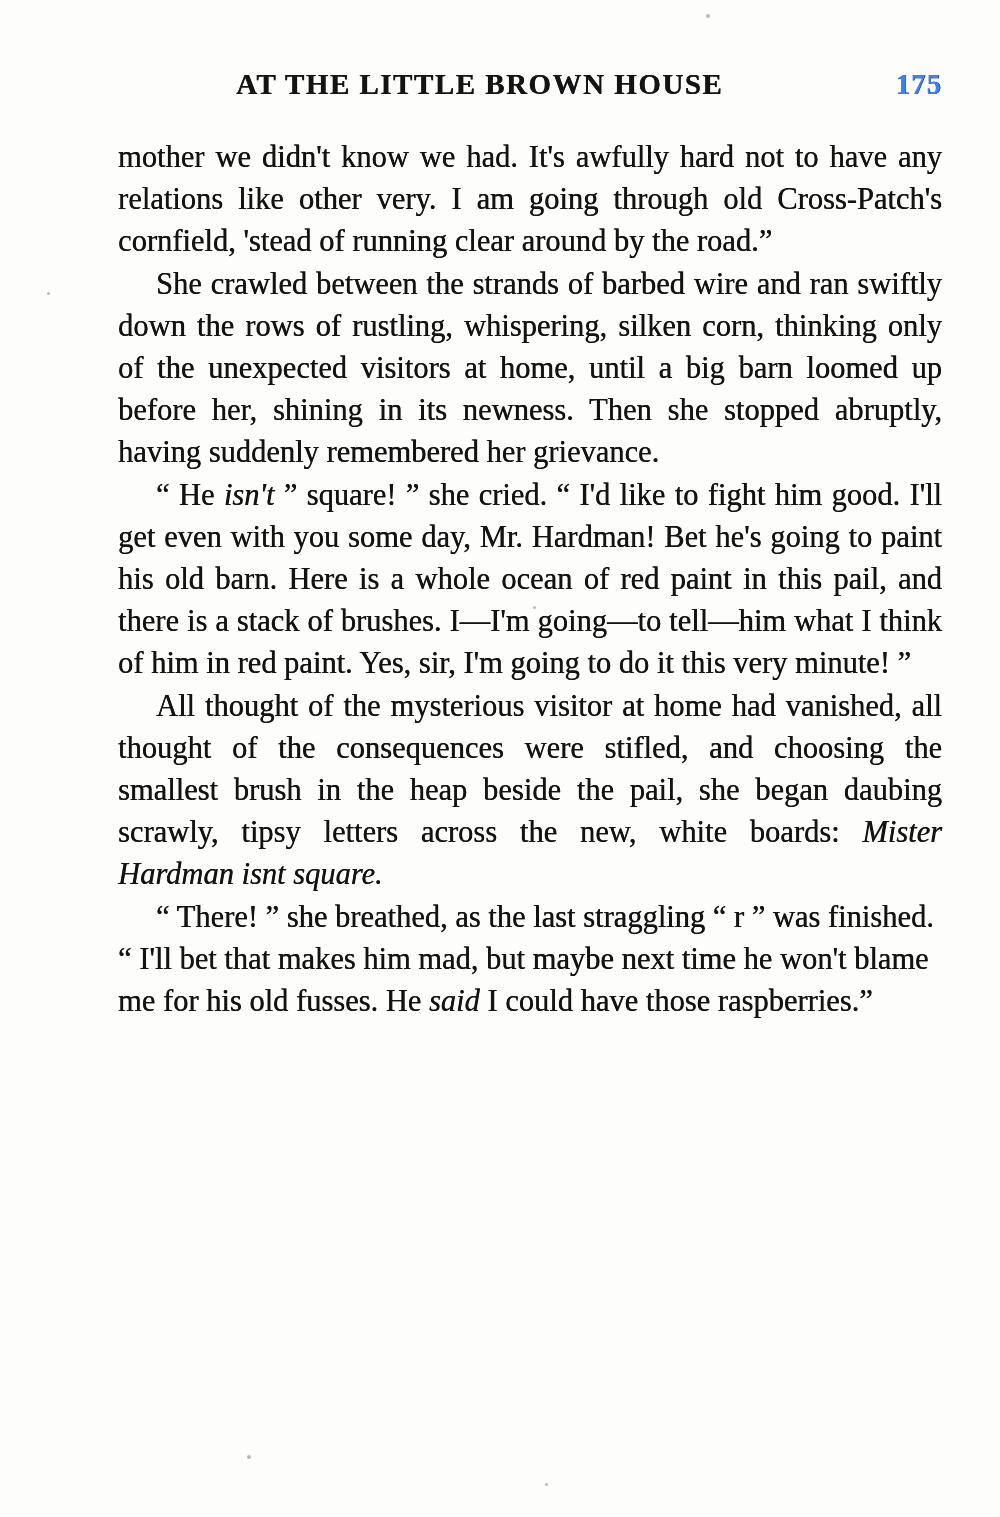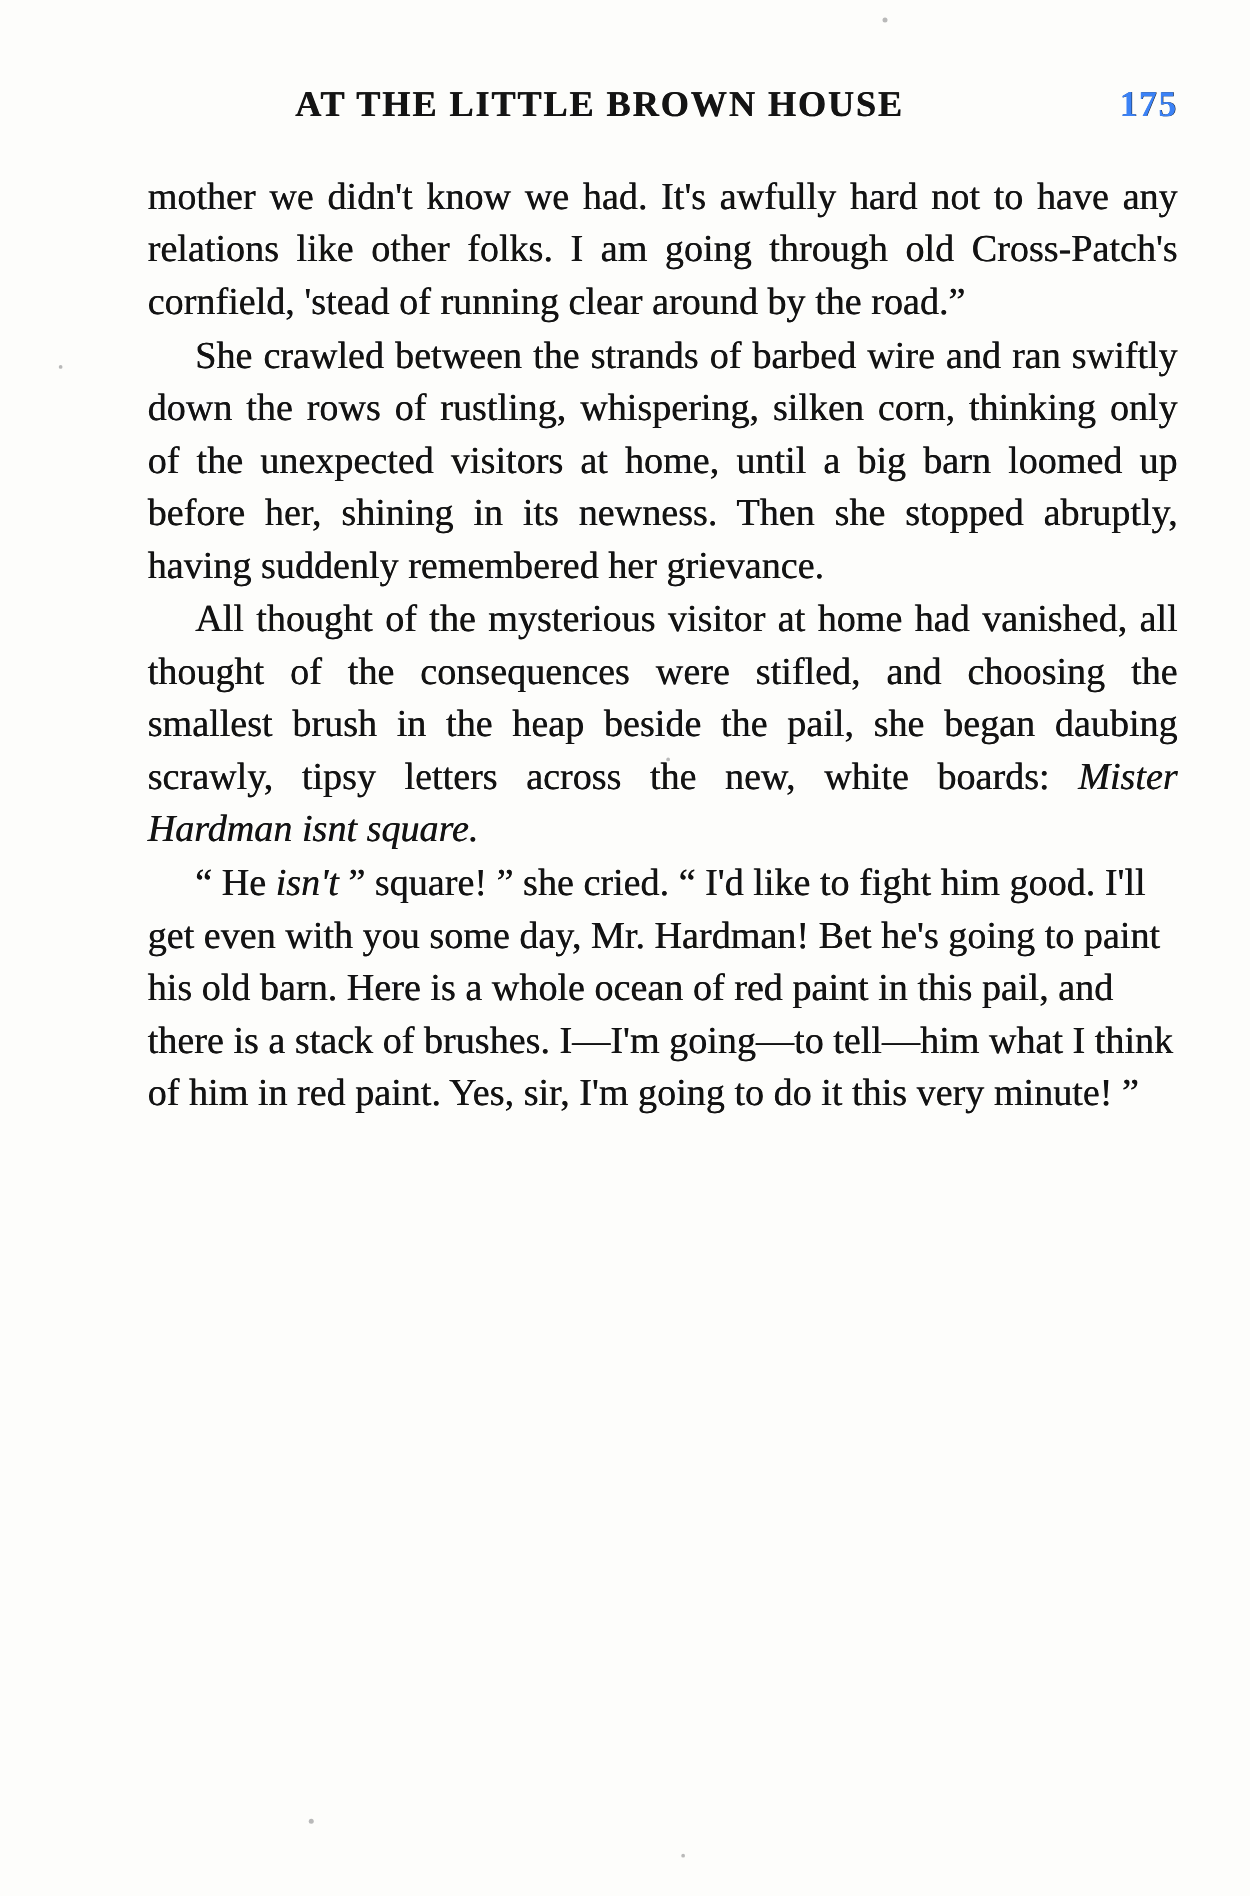--- a/index.html
+++ b/index.html
@@ -98,24 +98,25 @@
 <body>
 
 <div class="page">
 
   <div class="running-head">
     <div class="head-title">AT THE LITTLE BROWN HOUSE</div>
     <div class="head-folio">175</div>
   </div>
 
   <div class="body-text">
-    <p class="para">mother we didn't know we had.  It's awfully hard not to have any relations like other folks.  I am going through old Cross-Patch's cornfield, 'stead of running clear around by the road.”</p>
+    <p class="para">mother we didn't know we had.  It's awfully hard not to have any relations like other very.  I am going through old Cross-Patch's cornfield, 'stead of running clear around by the road.”</p>
     <p class="para indent">She crawled between the strands of barbed wire and ran swiftly down the rows of rustling, whispering, silken corn, thinking only of the unexpected visitors at home, until a big barn loomed up before her, shining in its newness.  Then she stopped abruptly, having suddenly remembered her grievance.</p>
+    <p class="para indent">“ He <em>isn't</em> ” square! ” she cried.  “ I'd like to fight him good.  I'll get even with you some day, Mr. Hardman!  Bet he's going to paint his old barn.  Here is a whole ocean of red paint in this pail, and there is a stack of brushes.  I—I'm going—to tell—him what I think of him in red paint.  Yes, sir, I'm going to do it this very minute! ”</p>
     <p class="para indent">All thought of the mysterious visitor at home had vanished, all thought of the consequences were stifled, and choosing the smallest brush in the heap beside the pail, she began daubing scrawly, tipsy letters across the new, white boards: <em>Mister Hardman isnt square.</em></p>
-    <p class="para indent">“ He <em>isn't</em> ” square! ” she cried.  “ I'd like to fight him good.  I'll get even with you some day, Mr. Hardman!  Bet he's going to paint his old barn.  Here is a whole ocean of red paint in this pail, and there is a stack of brushes.  I—I'm going—to tell—him what I think of him in red paint.  Yes, sir, I'm going to do it this very minute! ”</p>
+    <p class="para indent">“ There! ” she breathed, as the last straggling “ r ” was finished.  “ I'll bet that makes him mad, but maybe next time he won't blame me for his old fusses.  He <em>said</em> I could have those raspberries.”</p>
   </div>
 
   <div class="speck s1"></div>
   <div class="speck s2"></div>
   <div class="speck s3"></div>
   <div class="speck s4"></div>
   <div class="speck s5"></div>
 </div>
 
 </body></html>

